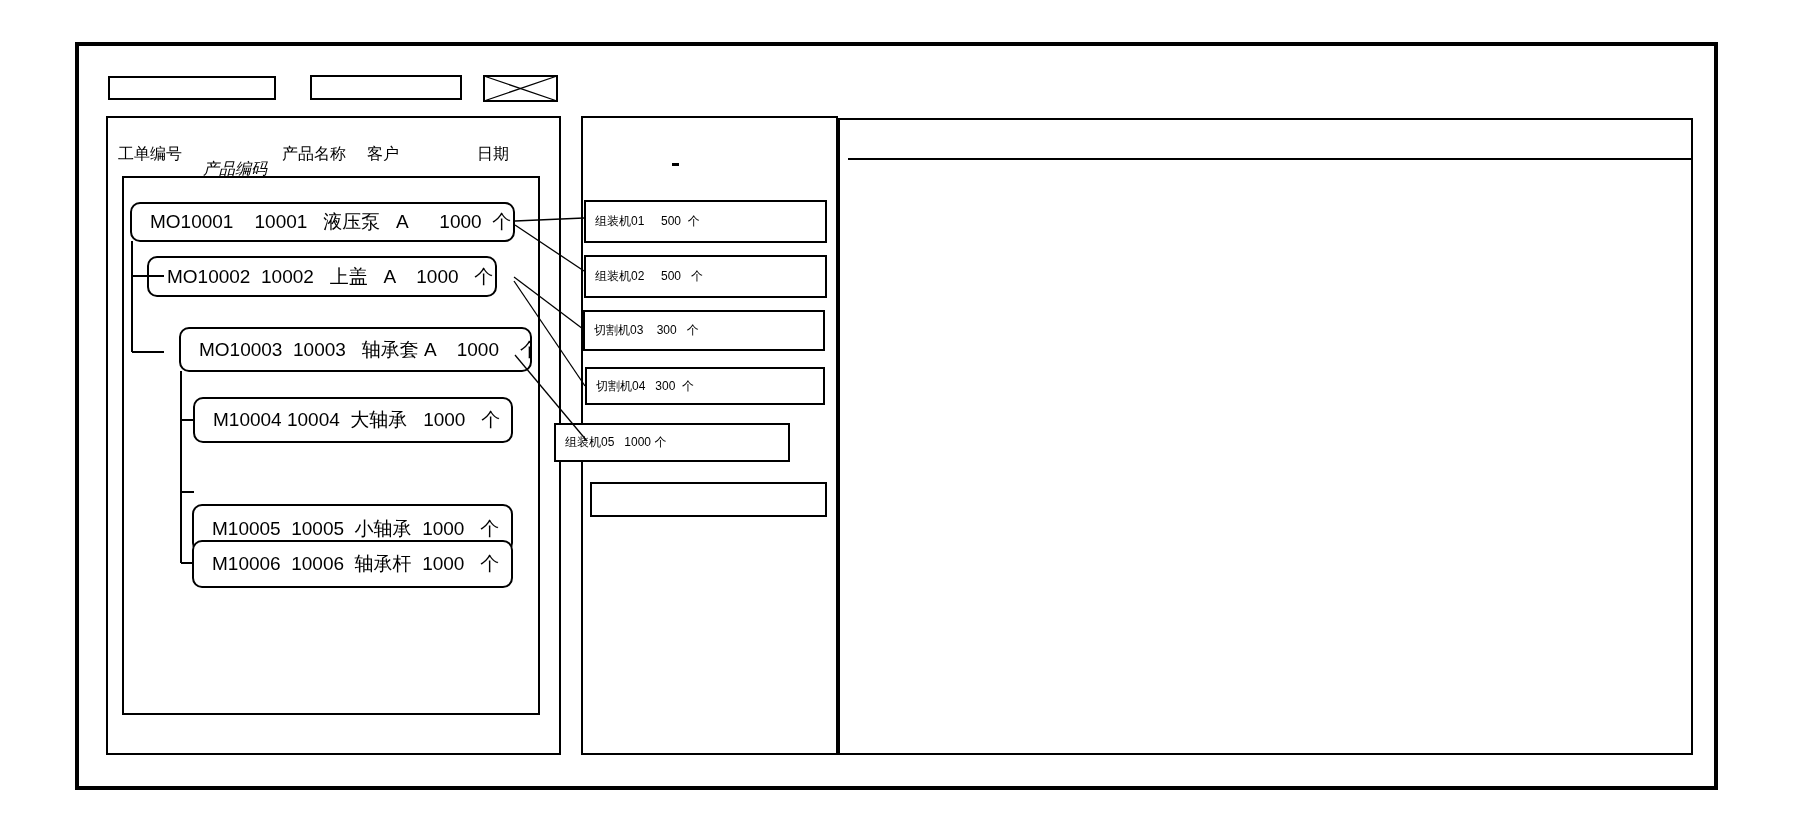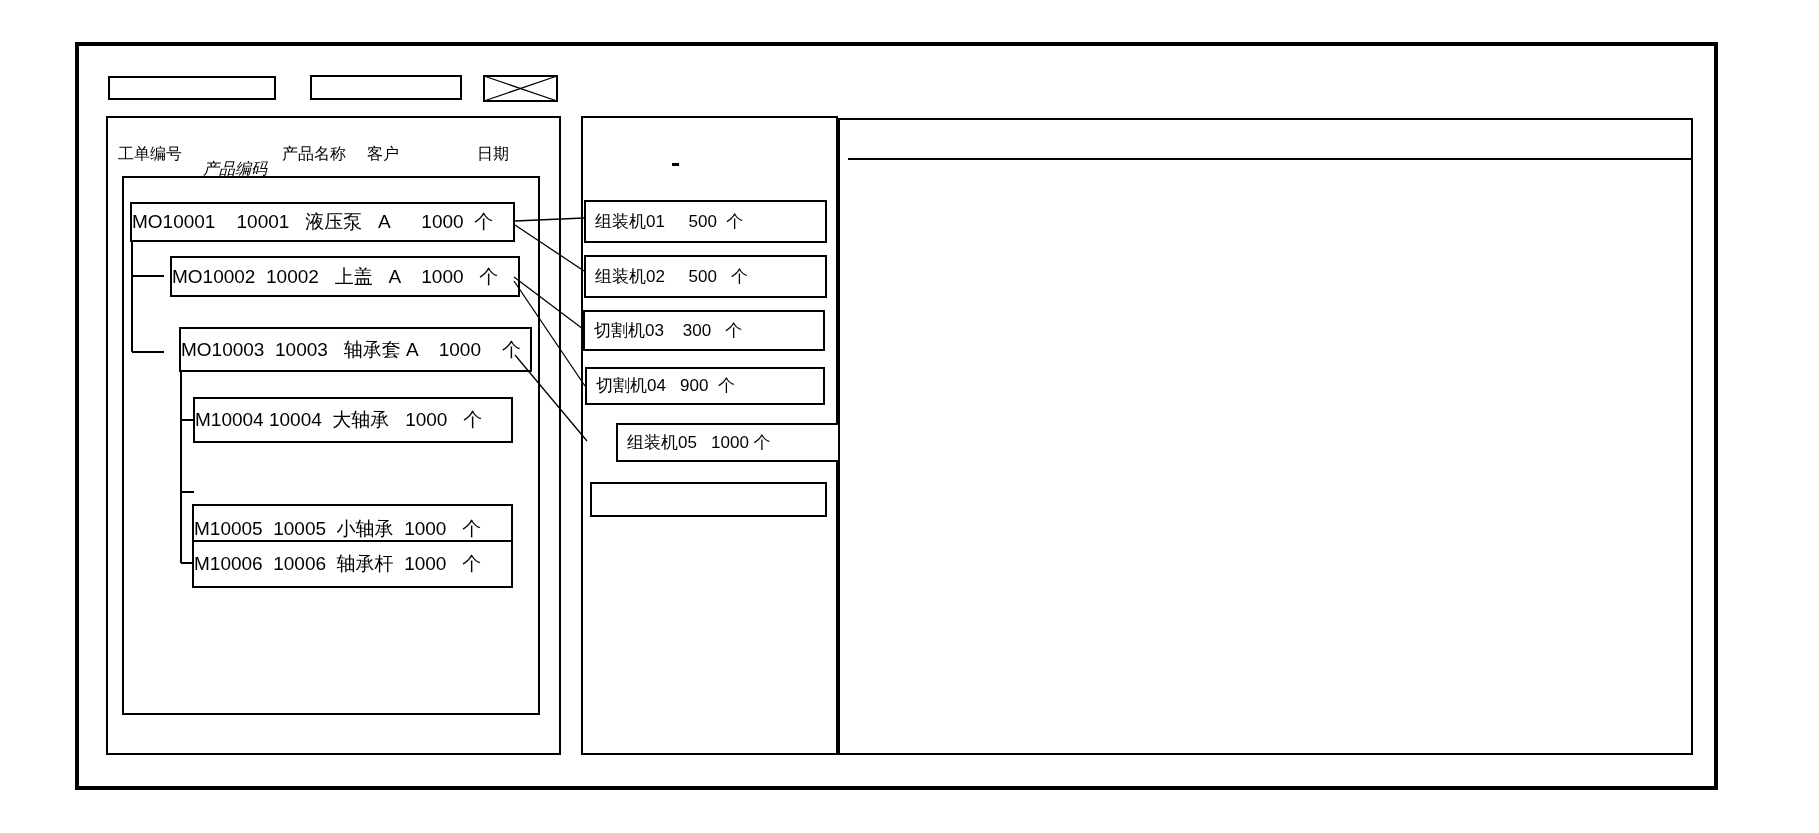--- a/index.html
+++ b/index.html
@@ -4,22 +4,22 @@
 <style>
   html,body{margin:0;padding:0;background:#ffffff;}
   body{
     width:1819px;height:833px;position:relative;overflow:hidden;
     font-family:"Liberation Sans","DejaVu Sans",sans-serif;color:#000;
   }
   .abs{position:absolute;box-sizing:border-box;}
   .frame{border:4px solid #000;background:#fff;}
   .panel{border:2px solid #000;background:#fff;}
   .box{border:2px solid #000;background:#fff;white-space:pre;overflow:hidden;}
-  .tree-box{font-size:19px;padding-left:0;}
-  .machine-box{font-size:17px;padding-left:9px;}
+  .tree-box{font-size:19px;padding-left:18px;border-radius:10px;}
+  .machine-box{font-size:12px;padding-left:9px;}
   .hdr{position:absolute;font-size:16px;white-space:nowrap;}
   .input-box{border:2px solid #000;background:#fff;}
   svg.overlay{position:absolute;left:0;top:0;pointer-events:none;z-index:6;}
   .divider{position:absolute;background:#000;height:2px;}
   .stray{position:absolute;background:#000;}
 </style>
 </head>
 <body>
 
 <div class="abs frame" style="left:75px;top:42px;width:1643px;height:748px;"></div>
@@ -38,34 +38,34 @@
 <span class="hdr" style="left:118px;top:144px;">工单编号</span>
 <span class="hdr" style="left:203px;top:159px;font-style:italic;">产品编码</span>
 <span class="hdr" style="left:282px;top:144px;">产品名称</span>
 <span class="hdr" style="left:367px;top:144px;">客户</span>
 <span class="hdr" style="left:417px;top:144px;margin-top:32px;">数量</span>
 <span class="hdr" style="left:477px;top:144px;">日期</span>
 
 <div class="abs panel" style="left:122px;top:176px;width:418px;height:539px;"></div>
 
 <div class="abs box tree-box" style="left:130px;top:202px;width:385px;height:40px;line-height:36px;">MO10001    10001   液压泵   A      1000  个</div>
-<div class="abs box tree-box" style="left:170px;top:256px;width:350px;height:41px;line-height:37px;">MO10002  10002   上盖   A    1000   个</div>
+<div class="abs box tree-box" style="left:147px;top:256px;width:350px;height:41px;line-height:37px;">MO10002  10002   上盖   A    1000   个</div>
 <div class="abs box tree-box" style="left:162px;top:327px;width:353px;height:45px;line-height:41px;margin-left:17px;">MO10003  10003   轴承套 A    1000    个</div>
 <div class="abs box tree-box" style="left:193px;top:397px;width:320px;height:46px;line-height:42px;">M10004 10004  大轴承   1000   个</div>
 <div class="abs box tree-box" style="left:192px;top:468px;width:321px;height:49px;line-height:45px;margin-top:36px;">M10005  10005  小轴承  1000   个</div>
 <div class="abs box tree-box" style="left:192px;top:540px;width:321px;height:48px;line-height:44px;">M10006  10006  轴承杆  1000   个</div>
 
 <div class="abs panel" style="left:581px;top:116px;width:257px;height:639px;"></div>
 <div class="stray" style="left:672px;top:163px;width:7px;height:3px;"></div>
 
 <div class="abs box machine-box" style="left:584px;top:200px;width:243px;height:43px;line-height:39px;">组装机01     500  个</div>
 <div class="abs box machine-box" style="left:584px;top:255px;width:243px;height:43px;line-height:39px;">组装机02     500   个</div>
 <div class="abs box machine-box" style="left:583px;top:310px;width:242px;height:41px;line-height:37px;">切割机03    300   个</div>
-<div class="abs box machine-box" style="left:585px;top:367px;width:240px;height:38px;line-height:34px;">切割机04   900  个</div>
-<div class="abs box machine-box" style="left:616px;top:423px;width:236px;height:39px;line-height:35px;">组装机05   1000 个</div>
+<div class="abs box machine-box" style="left:585px;top:367px;width:240px;height:38px;line-height:34px;">切割机04   300  个</div>
+<div class="abs box machine-box" style="left:554px;top:423px;width:236px;height:39px;line-height:35px;">组装机05   1000 个</div>
 <div class="abs box machine-box" style="left:590px;top:482px;width:237px;height:35px;line-height:31px;"></div>
 
 <div class="abs panel" style="left:838px;top:118px;width:855px;height:637px;">
   <div class="divider" style="left:8px;right:0px;top:38px;"></div>
 </div>
 
 <svg class="overlay" width="1819" height="833" viewBox="0 0 1819 833">
 
   <line x1="132" y1="241" x2="132" y2="352" stroke="#000" stroke-width="2"></line>
   <line x1="132" y1="276" x2="164" y2="276" stroke="#000" stroke-width="2"></line>

